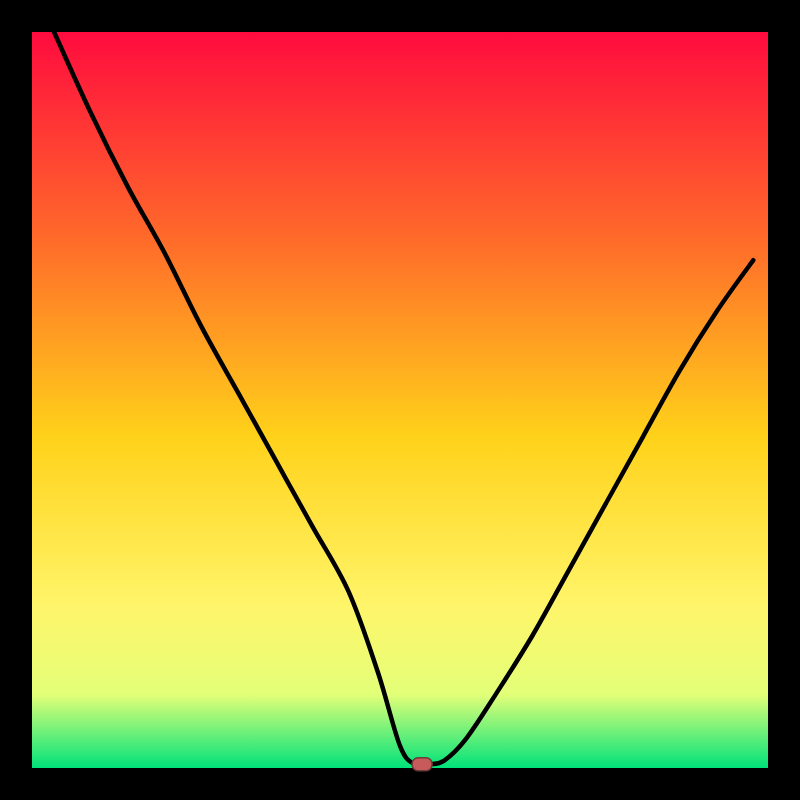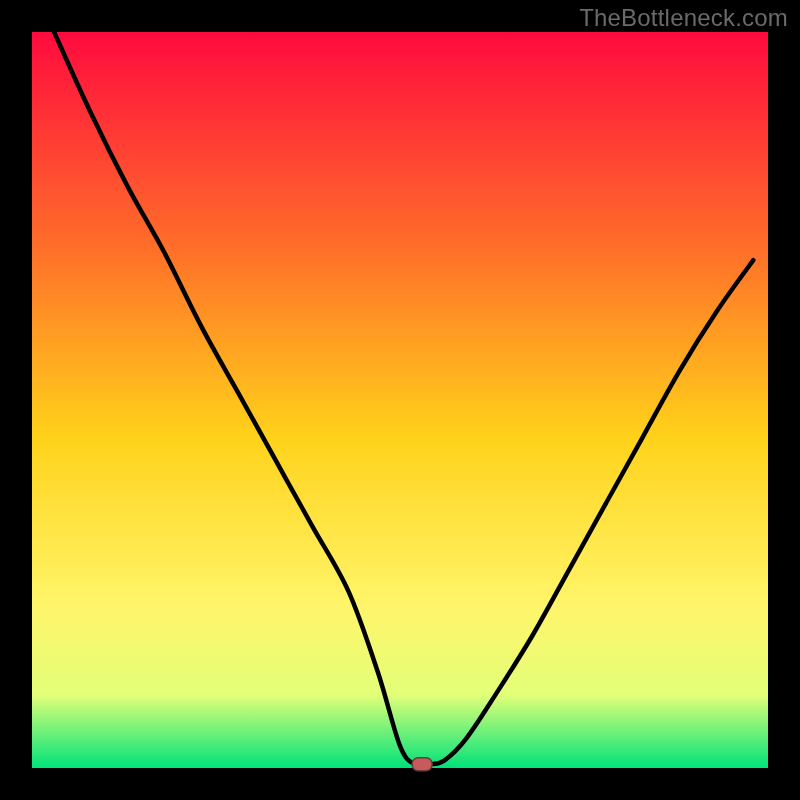--- a/index.html
+++ b/index.html
@@ -30,21 +30,20 @@
   svg.plot {
     position: absolute;
     left: 0;
     top: 0;
   }
 </style>
 </head>
 <body>
 <div class="frame">
 
-<div class="watermark">TheBottleneck.com</div>
 
 <svg class="plot" width="800" height="800" viewBox="0 0 800 800">
   <defs>
     <linearGradient id="bg-grad" x1="0" y1="0" x2="0" y2="1">
       <stop id="g0" offset="0%" stop-color="#ff0b3e"></stop>
       <stop id="g1" offset="28%" stop-color="#ff6a2a"></stop>
       <stop id="g2" offset="55%" stop-color="#ffd21a"></stop>
       <stop id="g3" offset="78%" stop-color="#fff56a"></stop>
       <stop id="g4" offset="90%" stop-color="#e3ff78"></stop>
       <stop id="g5" offset="100%" stop-color="#00e27a"></stop>

